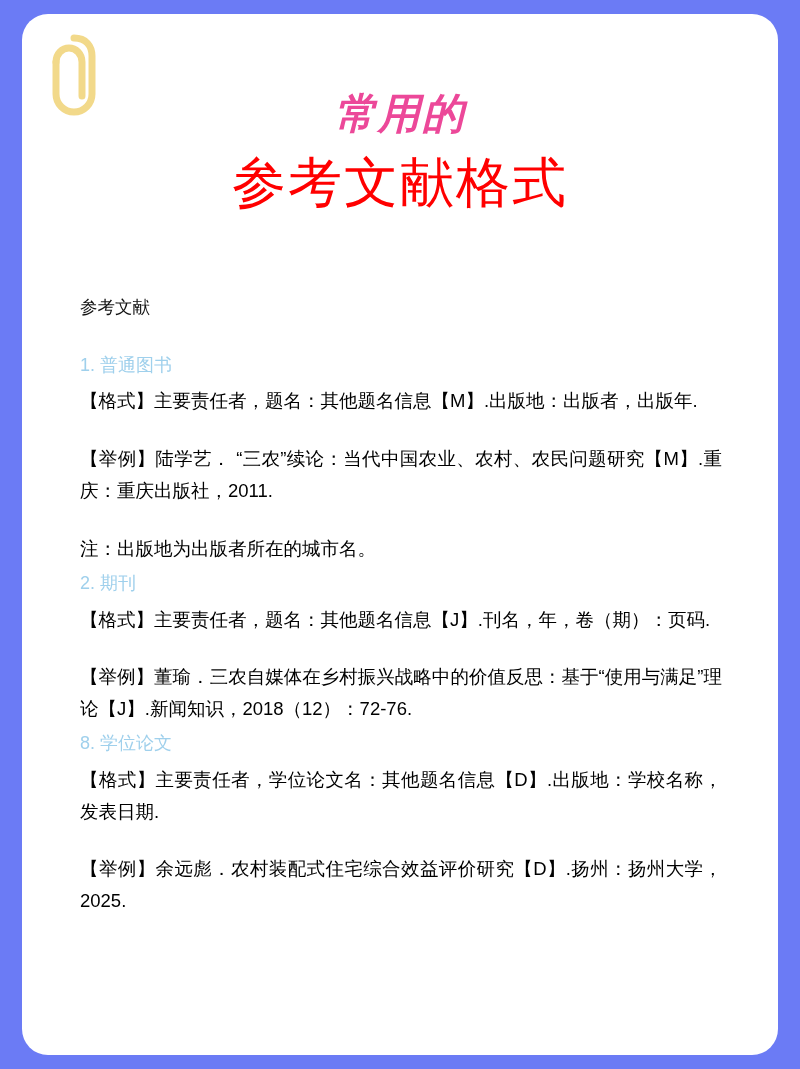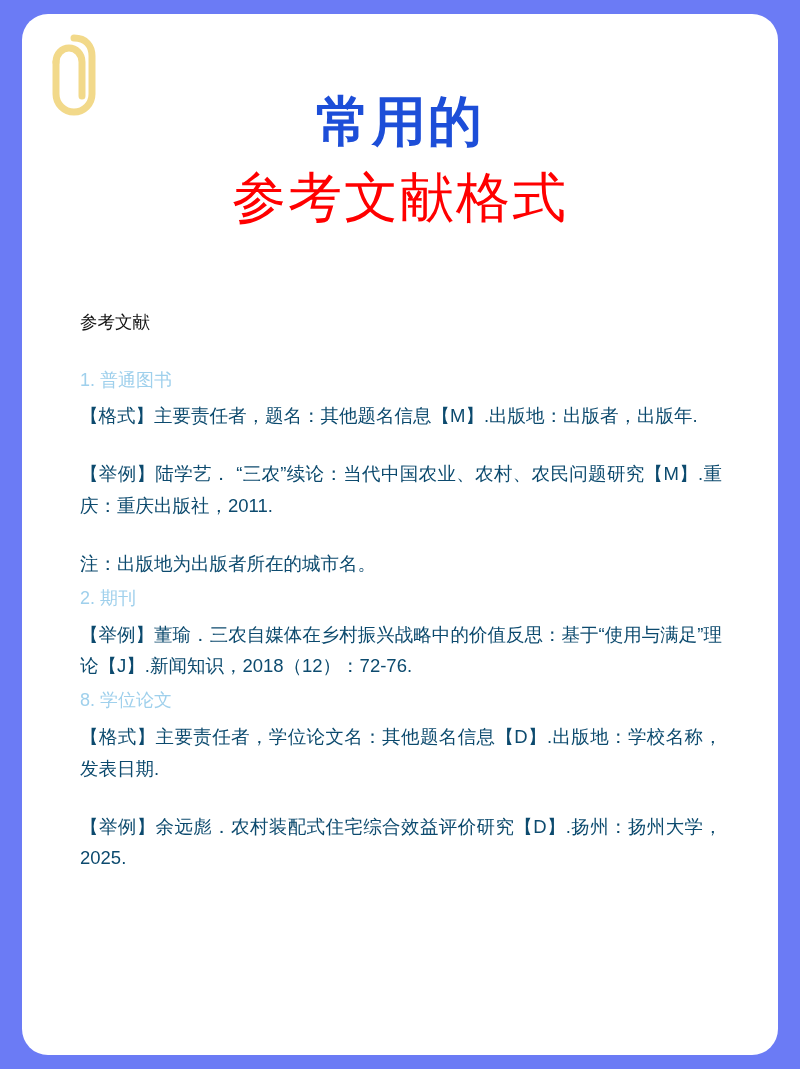--- a/index.html
+++ b/index.html
@@ -39,25 +39,26 @@
     width: 100%;
     height: 100%;
     box-sizing: border-box;
     padding: 66px 44px 0 44px;
   }
   .title-block {
     text-align: center;
     margin-top: 8px;
   }
   .title-line1 {
-    font-size: 54px;
+    font-size: 42px;
     font-weight: bold;
-    color: #1d4ed8;
+    color: #ec4899;
     letter-spacing: 2px;
     line-height: 1.25;
+    font-style: italic;
   }
   .title-line2 {
     font-size: 54px;
     font-weight: normal;
     color: #ff0000;
     letter-spacing: 2px;
     line-height: 1.3;
     margin-top: 6px;
   }
   .body-block {
@@ -71,21 +72,21 @@
     margin-bottom: 30px;
   }
   .section-title {
     font-size: 18px;
     color: #9fd0ec;
     line-height: 1.6;
     margin-bottom: 6px;
   }
   .para {
     font-size: 18.5px;
-    color: #0c4a6e;
+    color: #000000;
     line-height: 1.72;
     margin-bottom: 26px;
     text-align: justify;
   }
   .para:last-child {
     margin-bottom: 0;
   }
   .section {
     margin-bottom: 4px;
   }
@@ -115,20 +116,21 @@
 
       <div class="section">
         <div class="section-title">1. 普通图书</div>
         <div class="para">【格式】主要责任者，题名：其他题名信息【M】.出版地：出版者，出版年.</div>
         <div class="para">【举例】陆学艺． “三农”续论：当代中国农业、农村、农民问题研究【M】.重庆：重庆出版社，2011.</div>
         <div class="para">注：出版地为出版者所在的城市名。</div>
       </div>
 
       <div class="section">
         <div class="section-title">2. 期刊</div>
+        <div class="para">【格式】主要责任者，题名：其他题名信息【J】.刊名，年，卷（期）：页码.</div>
         <div class="para">【举例】董瑜．三农自媒体在乡村振兴战略中的价值反思：基于“使用与满足”理论【J】.新闻知识，2018（12）：72-76.</div>
       </div>
 
       <div class="section">
         <div class="section-title">8. 学位论文</div>
         <div class="para">【格式】主要责任者，学位论文名：其他题名信息【D】.出版地：学校名称，发表日期.</div>
         <div class="para">【举例】余远彪．农村装配式住宅综合效益评价研究【D】.扬州：扬州大学，2025.</div>
       </div>
 
     </div>

